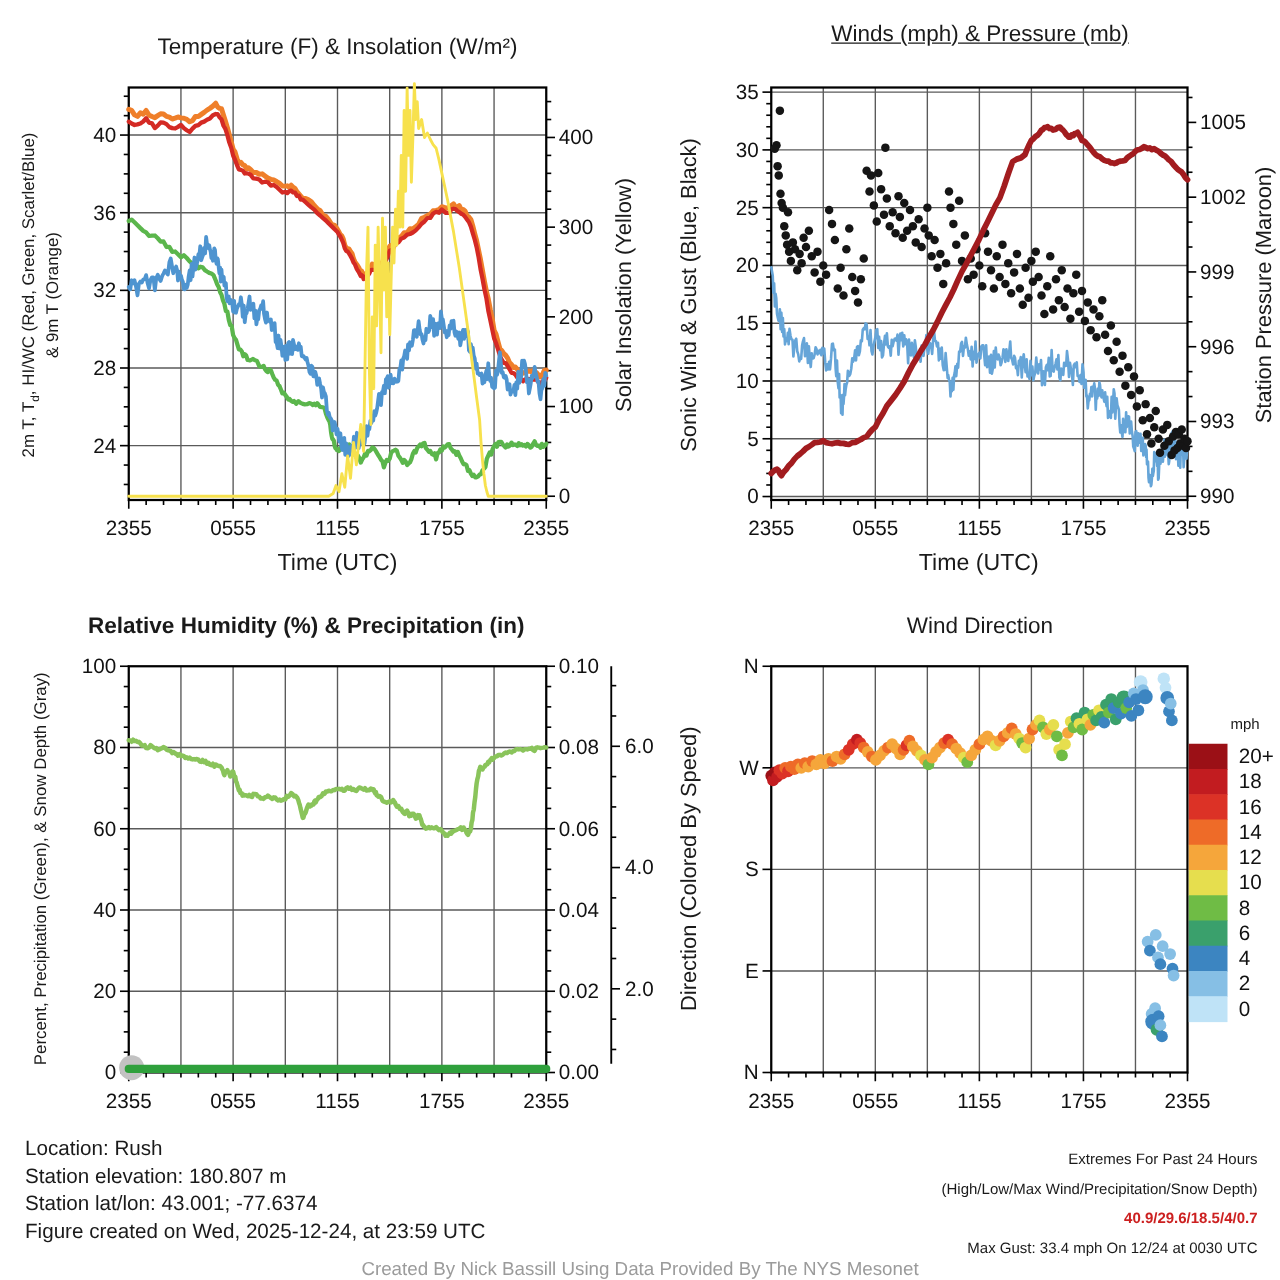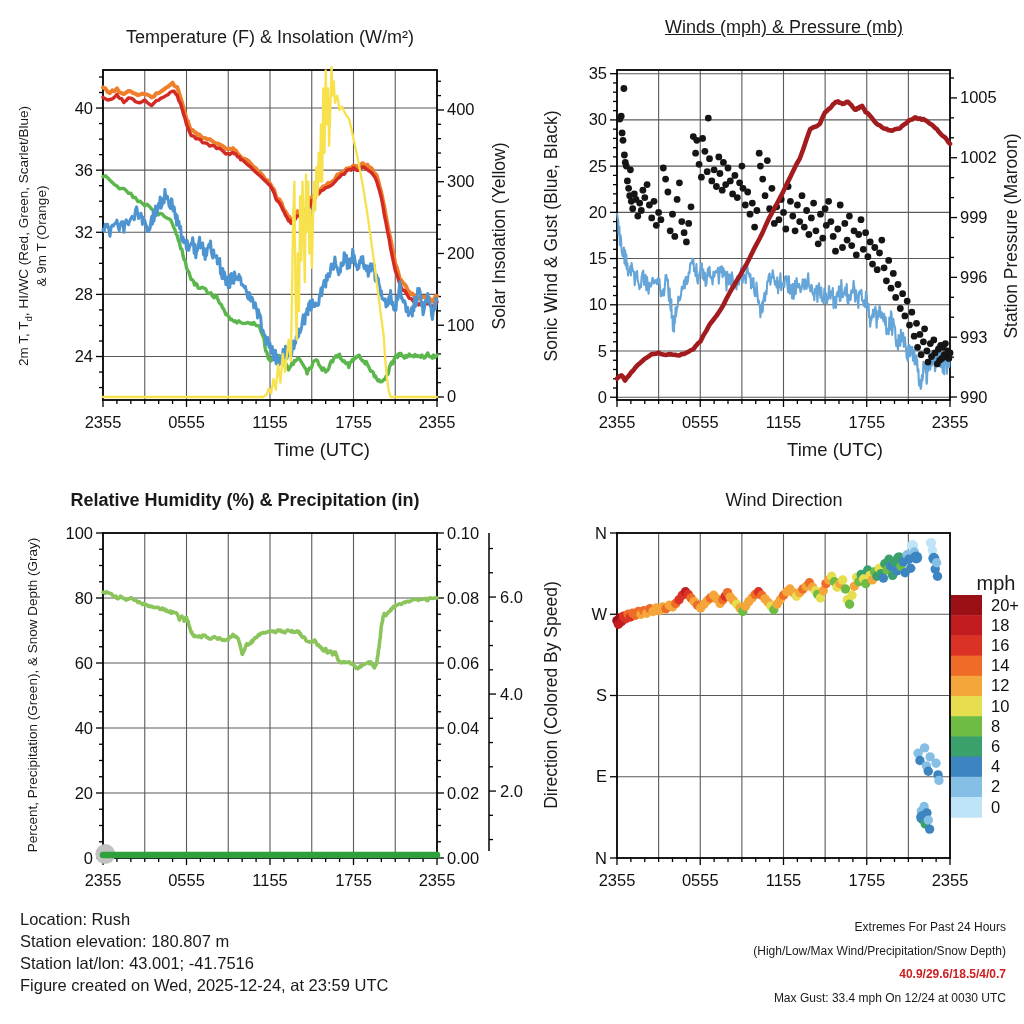--- a/index.html
+++ b/index.html
@@ -4,22 +4,22 @@
 <style>
   html,body{margin:0;padding:0;background:#fff;}
   .canvas{position:relative;width:1024px;height:1024px;background:#fff;
     font-family:"Liberation Sans",sans-serif;color:#1a1a1a;overflow:hidden;}
   #plots{position:absolute;left:0;top:0;}
   .title{position:absolute;text-align:center;font-size:18px;white-space:nowrap;}
   .rot{position:absolute;white-space:nowrap;text-align:center;
     transform:translate(-50%,-50%) rotate(-90deg);}
   .ylab-small{font-size:13.5px;line-height:1.18;}
   .ylab{font-size:17.5px;}
-  .xlab{position:absolute;text-align:right;font-size:18.5px;}
-  .legend-title{position:absolute;font-size:20px;text-align:center;}
+  .xlab{position:absolute;text-align:center;font-size:18.5px;}
+  .legend-title{position:absolute;font-size:12px;text-align:center;}
   .footer-left{position:absolute;left:20px;top:908px;font-size:16.5px;line-height:22px;}
   .footer-right{position:absolute;right:18px;top:916px;font-size:12px;line-height:23.7px;text-align:right;}
   .credit{position:absolute;left:0;top:1007px;width:1024px;text-align:center;font-size:15px;color:#9b9b9b;}
   .red-vals{color:#cc2020;font-weight:bold;}
   sub{font-size:9.5px;}
 </style>
 </head>
 <body>
 
 <div class="canvas">
@@ -782,24 +782,25 @@
   <div class="rot ylab-small" style="left:33px;top:695px;">Percent, Precipitation (Green), &amp; Snow Depth (Gray)</div>
   <div class="rot ylab" style="left:551px;top:695px;">Direction (Colored By Speed)</div>
 
   <div class="xlab" style="left:170px;top:439px;width:200px;">Time (UTC)</div>
   <div class="xlab" style="left:683px;top:439px;width:200px;">Time (UTC)</div>
   <div class="legend-title" style="left:972px;top:572px;width:48px;">mph</div>
 
   <div class="footer-left">
     <div>Location: Rush</div>
     <div>Station elevation: 180.807 m</div>
-    <div>Station lat/lon: 43.001; -41.7516</div>
+    <div>Station lat/lon: 43.001; -77.6374</div>
     <div>Figure created on Wed, 2025-12-24, at 23:59 UTC</div>
   </div>
 
   <div class="footer-right">
     <div>Extremes For Past 24 Hours</div>
     <div>(High/Low/Max Wind/Precipitation/Snow Depth)</div>
     <div class="red-vals">40.9/29.6/18.5/4/0.7</div>
     <div>Max Gust: 33.4 mph On 12/24 at 0030 UTC</div>
   </div>
 
+  <div class="credit">Created By Nick Bassill Using Data Provided By The NYS Mesonet</div>
 </div>
 
 </body></html>

